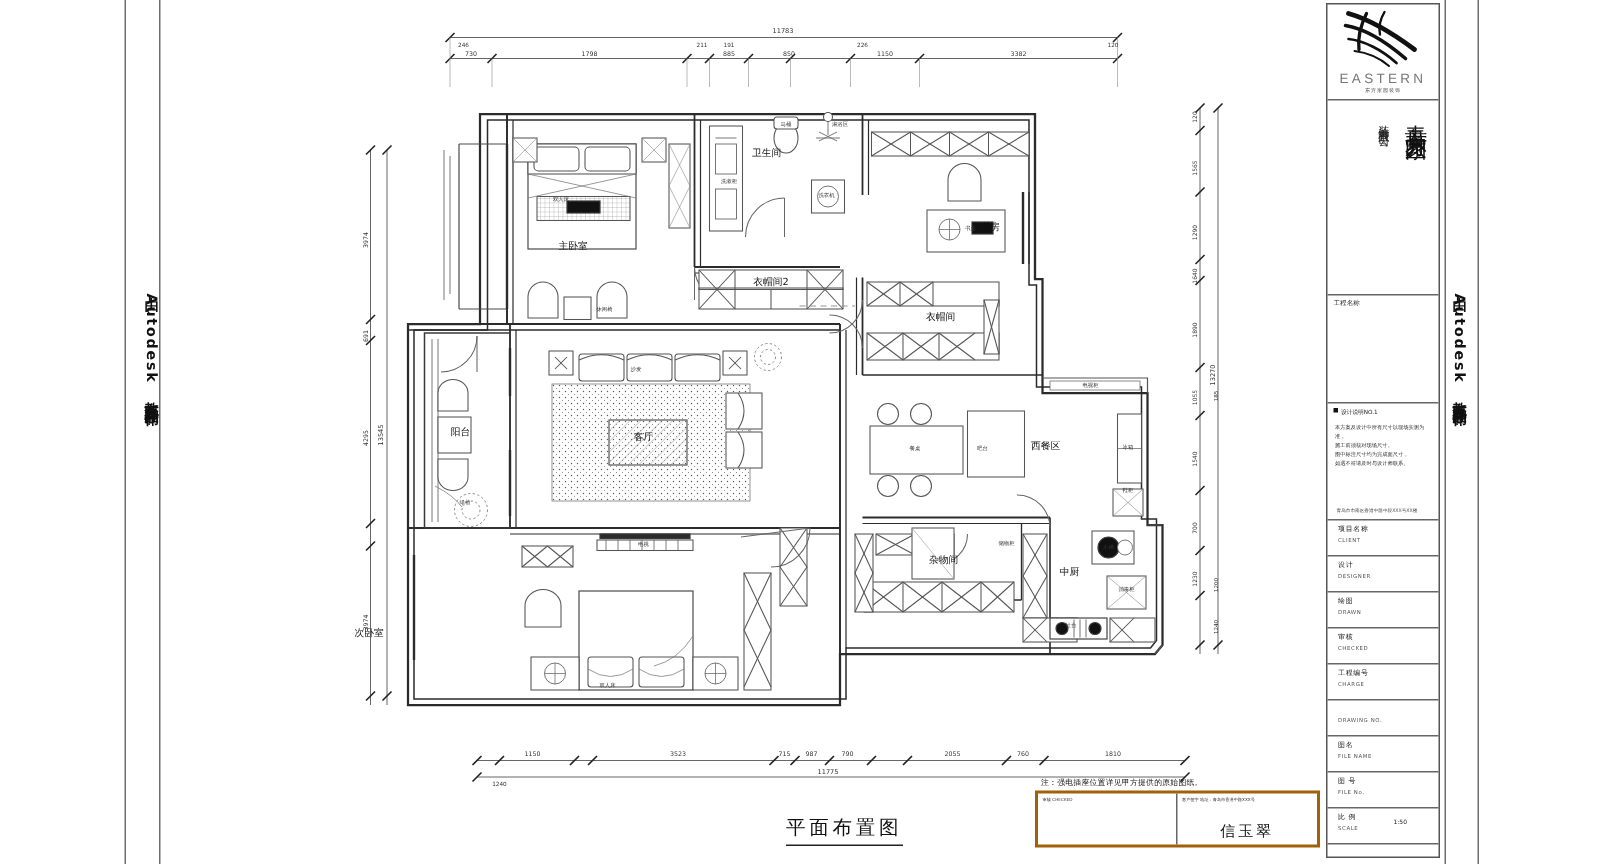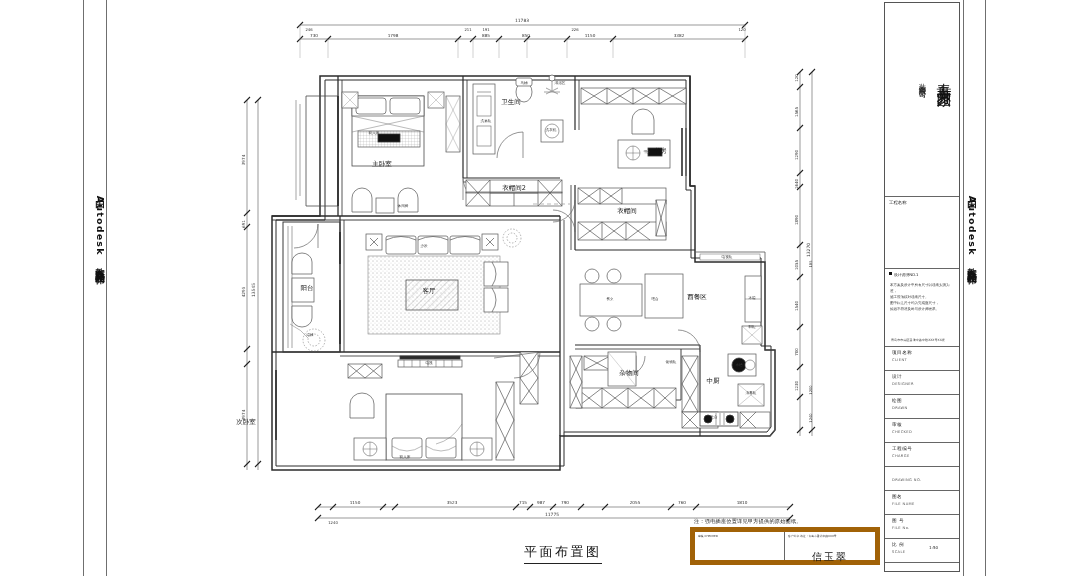--- a/index.html
+++ b/index.html
@@ -81,21 +81,21 @@
     border-bottom:1.4px solid #222; padding-bottom:2px;
     font-family:"DejaVu Sans",sans-serif;
   }
   #plan-note {
     position:absolute; left:694px; top:518px;
     font-size:5.2px; color:#111; letter-spacing:.2px;
   }
 
   
   #approval { position:absolute; left:690px; top:527px; width:190px; height:38px;
-              border:5px solid #a16207; }
+              border:2px solid #a16207; }
   #approval .cellA { position:absolute; left:0; top:0; width:50%; height:100%;
                      border-right:1px solid #666; }
   #approval .cellB { position:absolute; left:50%; top:0; width:50%; height:100%; }
   .ap-h  { position:absolute; left:3px; top:2px; font-size:2.8px; color:#333; line-height:1.5;}
   .ap-v  { position:absolute; left:0; top:18px; width:100%; text-align:center;
            font-size:10px; letter-spacing:2px; color:#111; }
 </style>
 </head>
 <body>
 
@@ -648,20 +648,34 @@
     </div>
     <div class="cellB">
       <div class="ap-h">客户签字
 地址：青岛市香港中路XXX号</div>
       <div class="ap-v">信玉翠</div>
     </div>
   </div>
 
   <div id="titleblock">
 
+    <div id="logo-cell">
+      <svg id="logo-mark" viewBox="0 0 60 40">
+        <g fill="none" stroke="#111">
+          <path d="M6 2 C20 6 34 14 50 26" stroke-width="3.2" stroke-linecap="round"></path>
+          <path d="M4 10 C16 12 30 20 44 32" stroke-width="2.4" stroke-linecap="round"></path>
+          <path d="M6 19 C16 20 28 26 38 35" stroke-width="1.8" stroke-linecap="round"></path>
+          <path d="M10 27 C18 28 26 31 33 37" stroke-width="1.3" stroke-linecap="round"></path>
+          <path d="M18 2 C14 10 12 18 13 26" stroke-width="2.2" stroke-linecap="round"></path>
+          <path d="M30 1 C27 6 26 11 27 16" stroke-width="1.6" stroke-linecap="round"></path>
+        </g>
+      </svg>
+      <div id="logo-word">EASTERN</div>
+      <div id="logo-sub">东方家园装饰</div>
+    </div>
 
     <div id="company-cell">
       <div id="company-main">青岛东方家园</div>
       <div id="company-sub">装饰有限公司</div>
     </div>
 
     <div id="proj-cell">
       <div class="tb-label">工程名称</div>
     </div>
 

